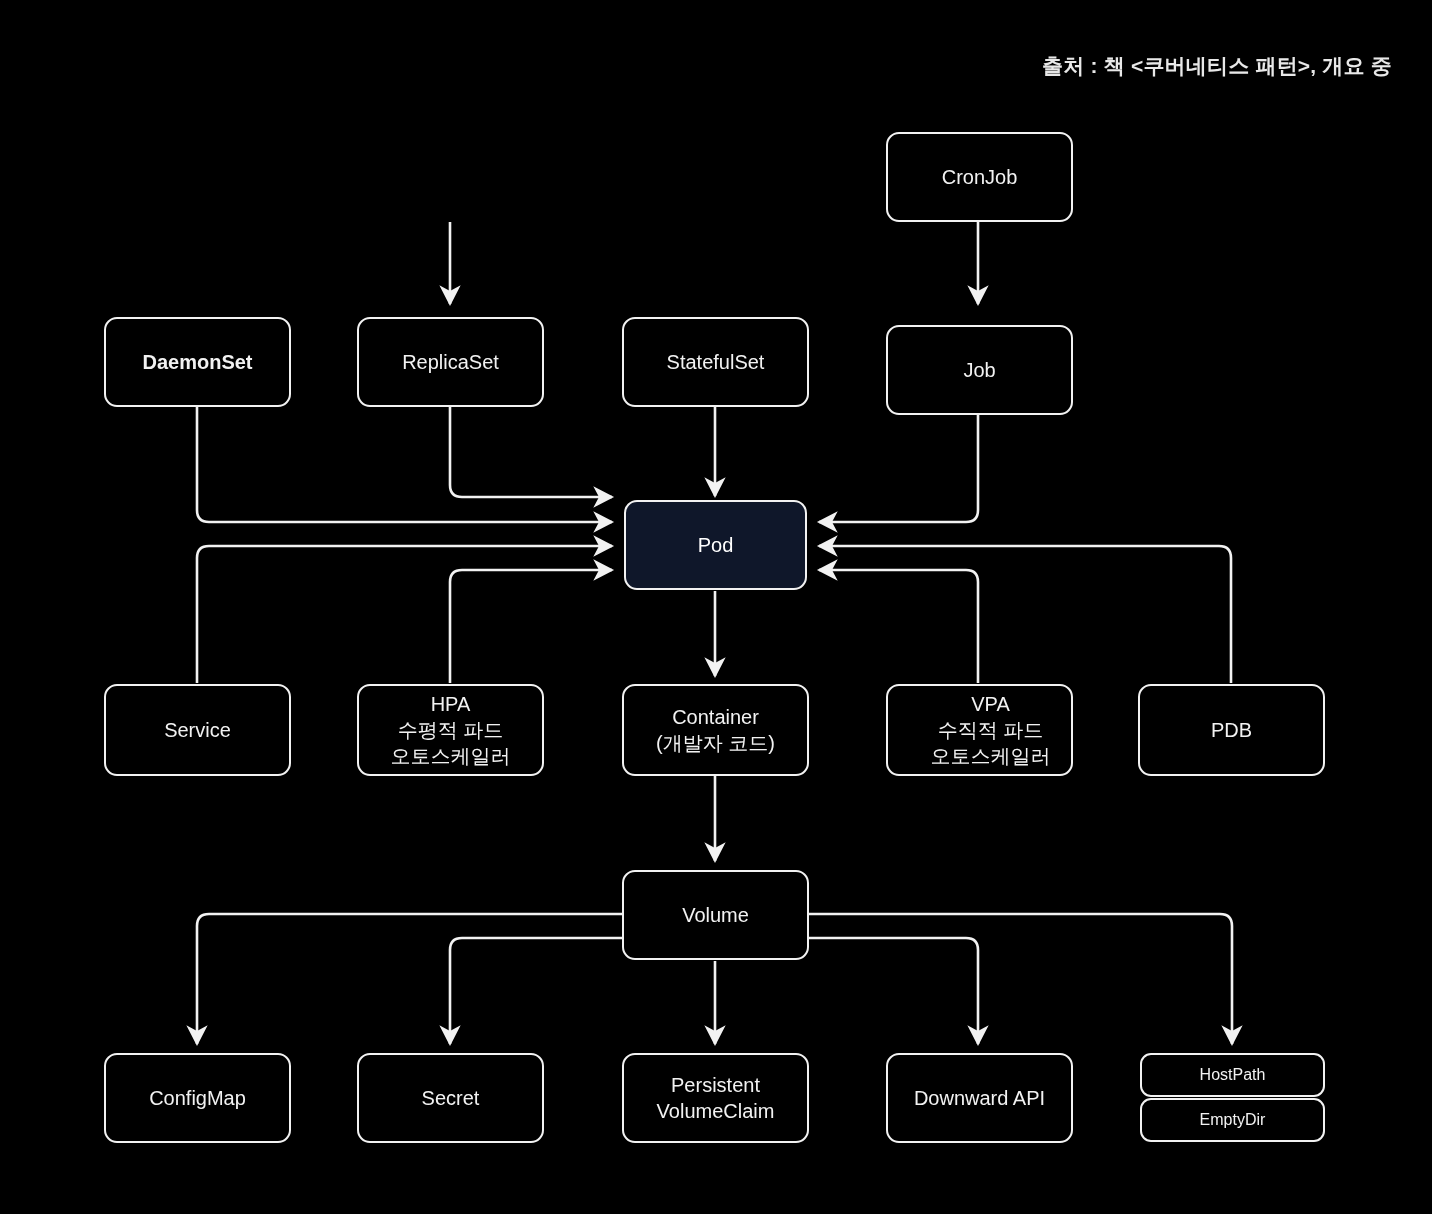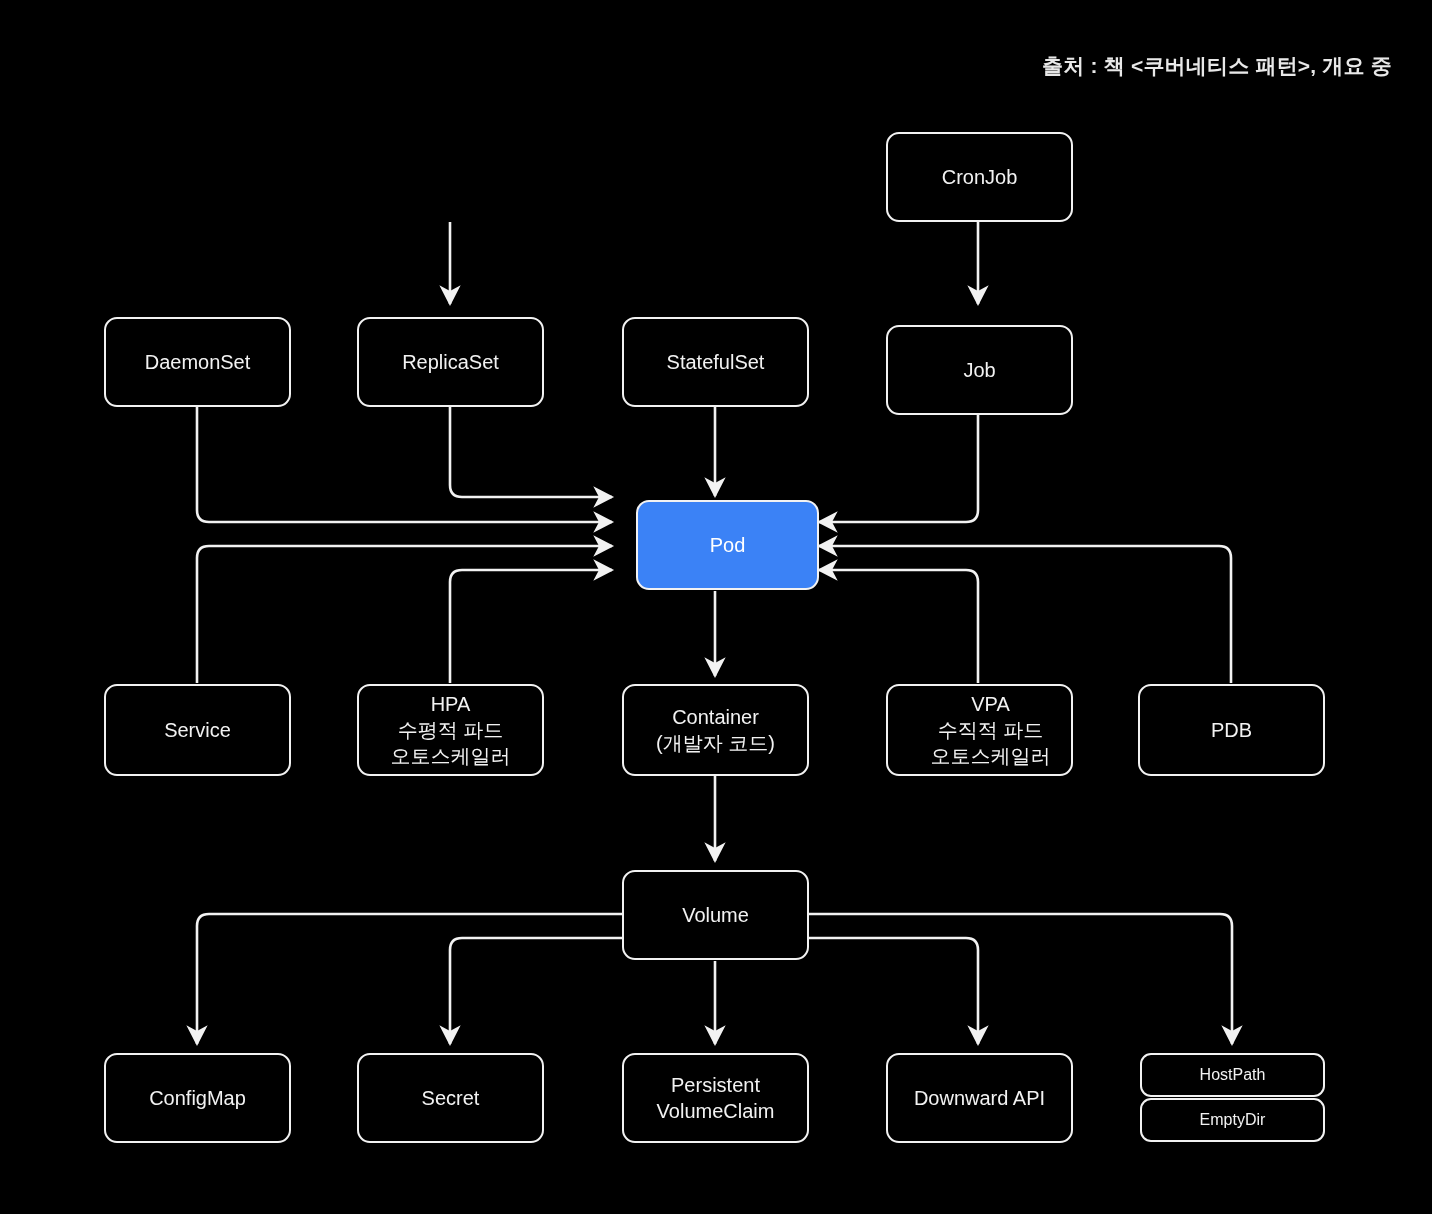--- a/index.html
+++ b/index.html
@@ -48,24 +48,23 @@
     display: flex;
     flex-direction: column;
     align-items: center;
     justify-content: center;
     text-align: center;
     font-size: 20px;
     line-height: 1.30;
     z-index: 3;
   }
   .node.pod {
-    background: #3b82f6;
+    background: #0f172a;
     border-color: #f2f2f2;
     color: #ffffff;
-    margin-left: 12px;
   }
   .node .ln {
     display: block;
     white-space: nowrap;
   }
   .node.small {
     font-size: 16px;
     border-radius: 11px;
   }
 </style>
@@ -118,21 +117,21 @@
 
       <path d="M807,914 L1220,914 Q1232,914 1232,926 L1232,1044" marker-end="url(#ah)"></path>
     </g>
   </svg>
 
 
   <div class="node" style="left:886px; top:132px; width:187px; height:90px;">
     <span class="ln">CronJob</span>
   </div>
 
-  <div class="node" style="left:104px; top:317px; width:187px; height:90px;">
+  <div class="node" style="left:104px; top:317px; width:187px; height:90px;font-weight:bold;">
     <span class="ln">DaemonSet</span>
   </div>
 
   <div class="node" style="left:357px; top:317px; width:187px; height:90px;">
     <span class="ln">ReplicaSet</span>
   </div>
 
   <div class="node" style="left:622px; top:317px; width:187px; height:90px;">
     <span class="ln">StatefulSet</span>
   </div>

